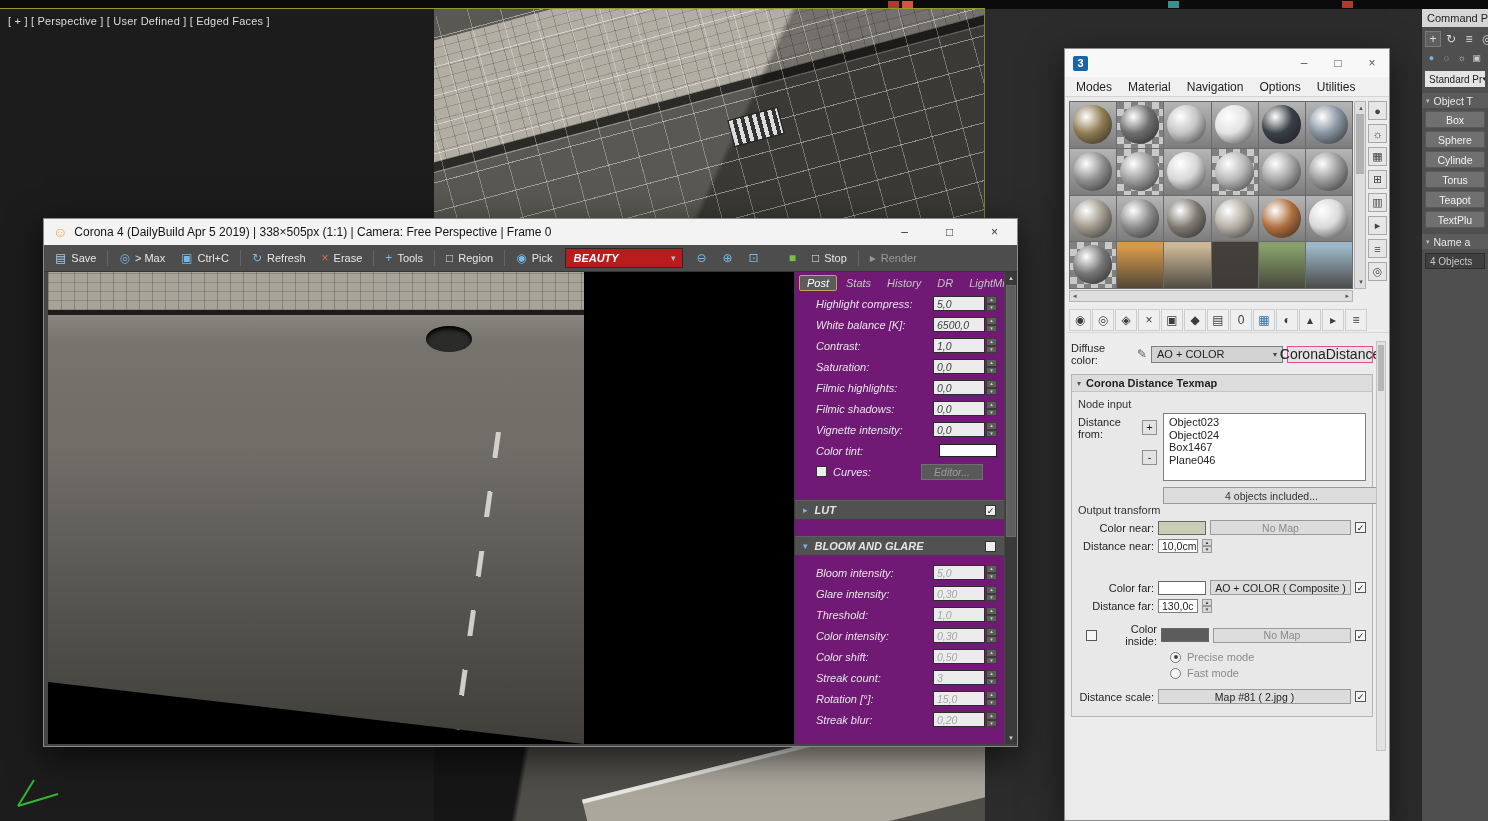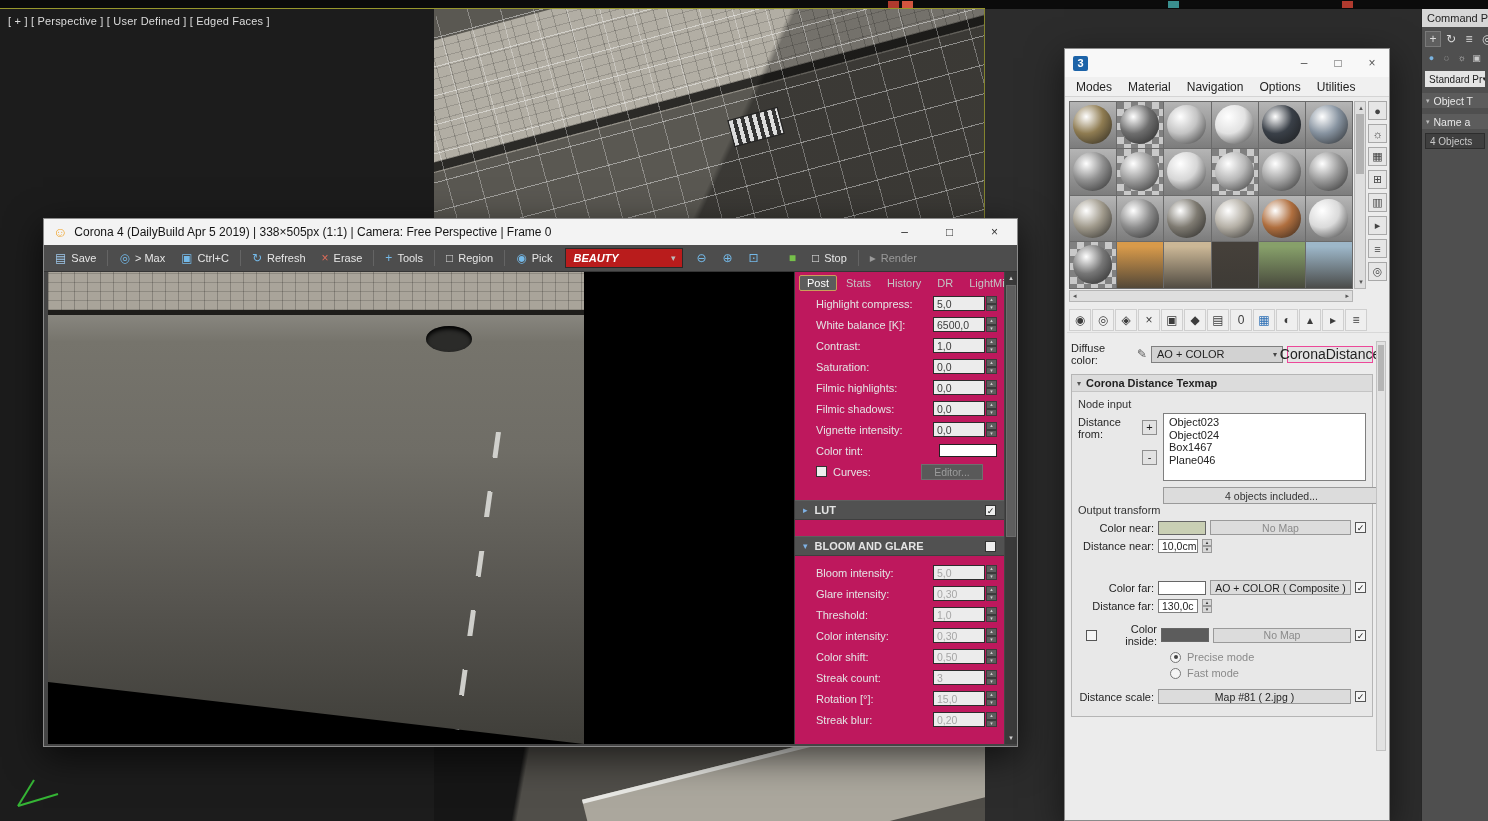--- a/index.html
+++ b/index.html
@@ -47,21 +47,21 @@
   .rimg{position:absolute;left:0;top:0;width:536px;height:472px;
     background:linear-gradient(180deg,#8a8881 40px,#76746c 70px,#6f6d66 180px,#56544f 330px,#3f3e39 472px);}
   .rcobble{position:absolute;top:0;left:0;right:0;height:38px;
     background:repeating-linear-gradient(90deg,rgba(0,0,0,.20) 0 1px,transparent 1px 13px),
                repeating-linear-gradient(0deg,rgba(0,0,0,.16) 0 1px,transparent 1px 9px),#a9a49a;}
   .rcurb{position:absolute;top:38px;left:0;right:0;height:5px;background:#1e1d1b;}
   .rdash{position:absolute;left:448px;top:160px;width:5px;height:320px;transform:rotate(8deg);transform-origin:top;
     background:repeating-linear-gradient(180deg,#d9d9d5 0 26px,transparent 26px 60px);opacity:.92;}
   .rman{position:absolute;left:378px;top:54px;width:46px;height:26px;border-radius:50%;background:#2b2b29;box-shadow:inset 0 3px 4px #000;}
   .rblack{position:absolute;left:0;bottom:0;width:100%;height:62px;background:#000;clip-path:polygon(0 0,100% 100%,0 100%);}
-  .cpanel{left:750px;top:53px;width:210px;height:472px;background:#be185d;border-left:1px solid #3a3a3a;color:#e4e4e4;font-size:11px;overflow:hidden;}
+  .cpanel{left:750px;top:53px;width:210px;height:472px;background:#701a75;border-left:1px solid #3a3a3a;color:#e4e4e4;font-size:11px;overflow:hidden;font-style:italic;}
   .ctabs{display:flex;align-items:center;gap:2px;padding:3px 4px 2px;}
   .ctab{padding:1px 7px;color:#c4c4c4;}
   .ctab.active{background:#5c5c5c;border:1px solid #caa05a;border-radius:2px;color:#fff;}
   .prow{display:flex;align-items:center;height:21px;padding:0 7px 0 21px;}
   .prow .lb{flex:1;}
   .valbox{width:52px;height:15px;background:#ececec;border:1px solid #2c2c2c;color:#3c3c3c;display:flex;align-items:center;padding:0 3px;font-size:10.5px;}
   .dis .valbox{color:#a6a6a6;}
   .spin{width:11px;height:15px;display:flex;flex-direction:column;margin-left:1px;}
   .spin span{flex:1;background:#5e5e5e;border:1px solid #3b3b3b;color:#cfcfcf;font-size:5px;line-height:5px;text-align:center;}
   .tintsw{width:58px;height:13px;background:#fff;border:1px solid #222;}
@@ -634,18 +634,26 @@
       <span class="cp-cat">+</span>
     </div>
   <div class="cp-dd">
     <span>Standard Pr</span>
     <span style="font-size:7px">▾</span>
   </div>
   <div class="cp-roll">
     <span class="arr">▾</span>
     <span>Object T</span>
   </div>
+  <div>
+      <div class="cp-btn">Box</div>
+      <div class="cp-btn">Sphere</div>
+      <div class="cp-btn">Cylinde</div>
+      <div class="cp-btn">Torus</div>
+      <div class="cp-btn">Teapot</div>
+      <div class="cp-btn">TextPlu</div>
+    </div>
   <div class="cp-roll">
     <span class="arr">▾</span>
     <span>Name a</span>
   </div>
   <div class="cp-name">4 Objects</div>
 </div>
 
 </body></html>

